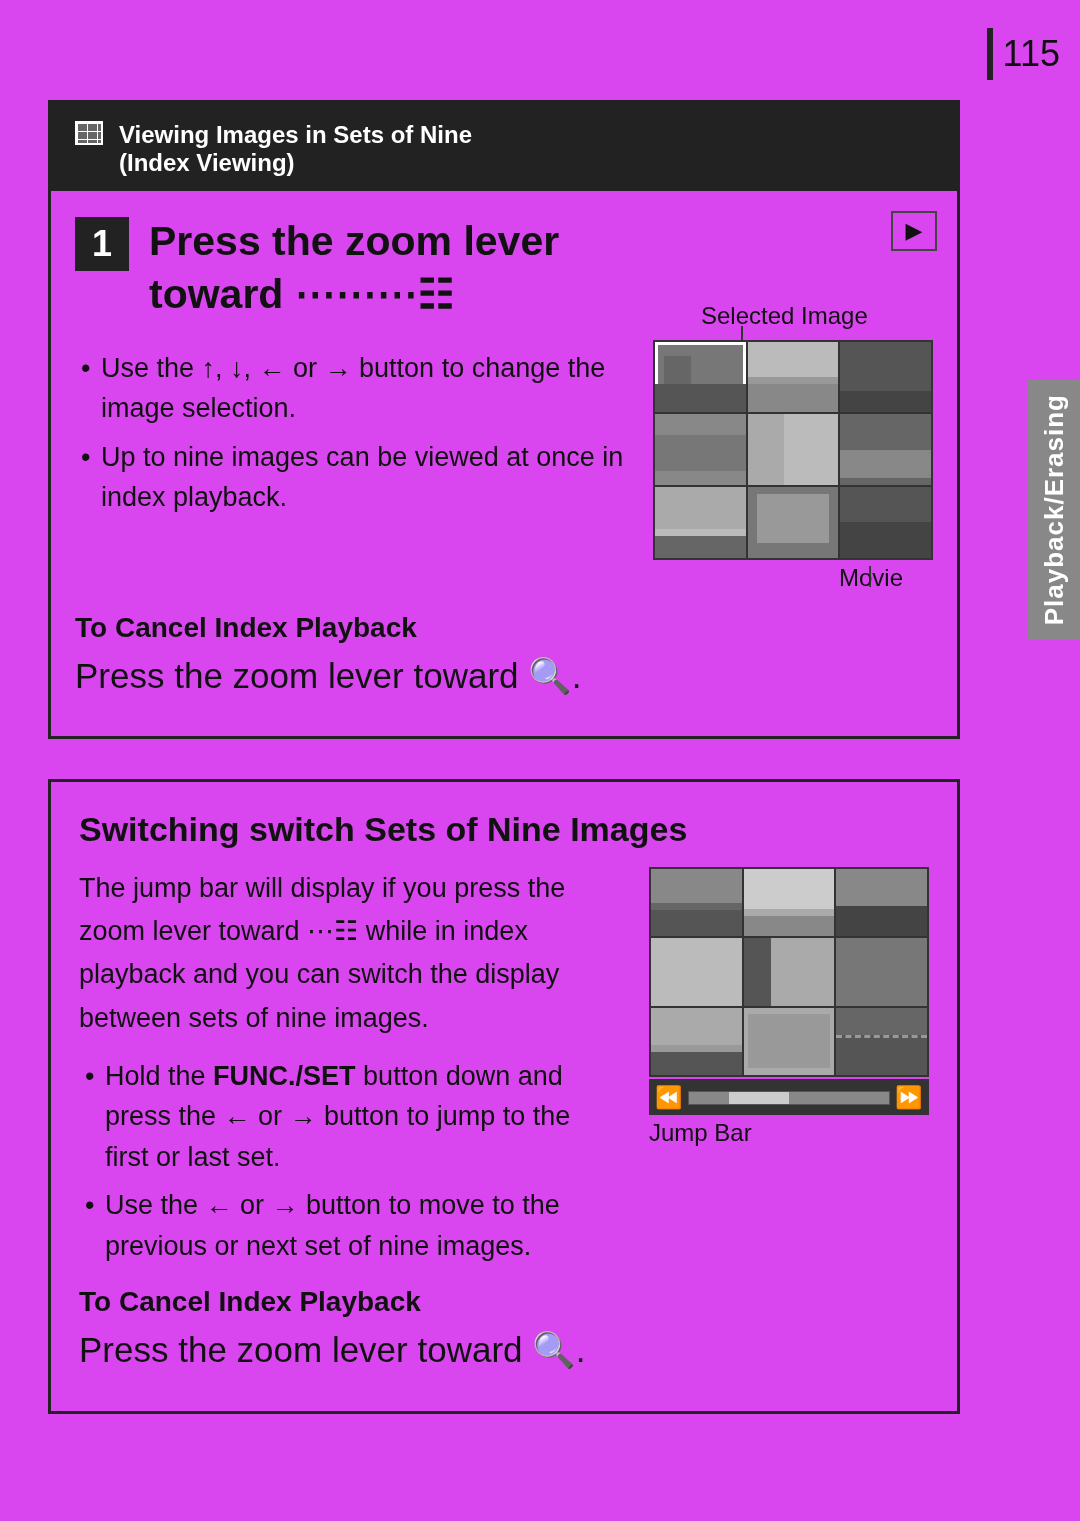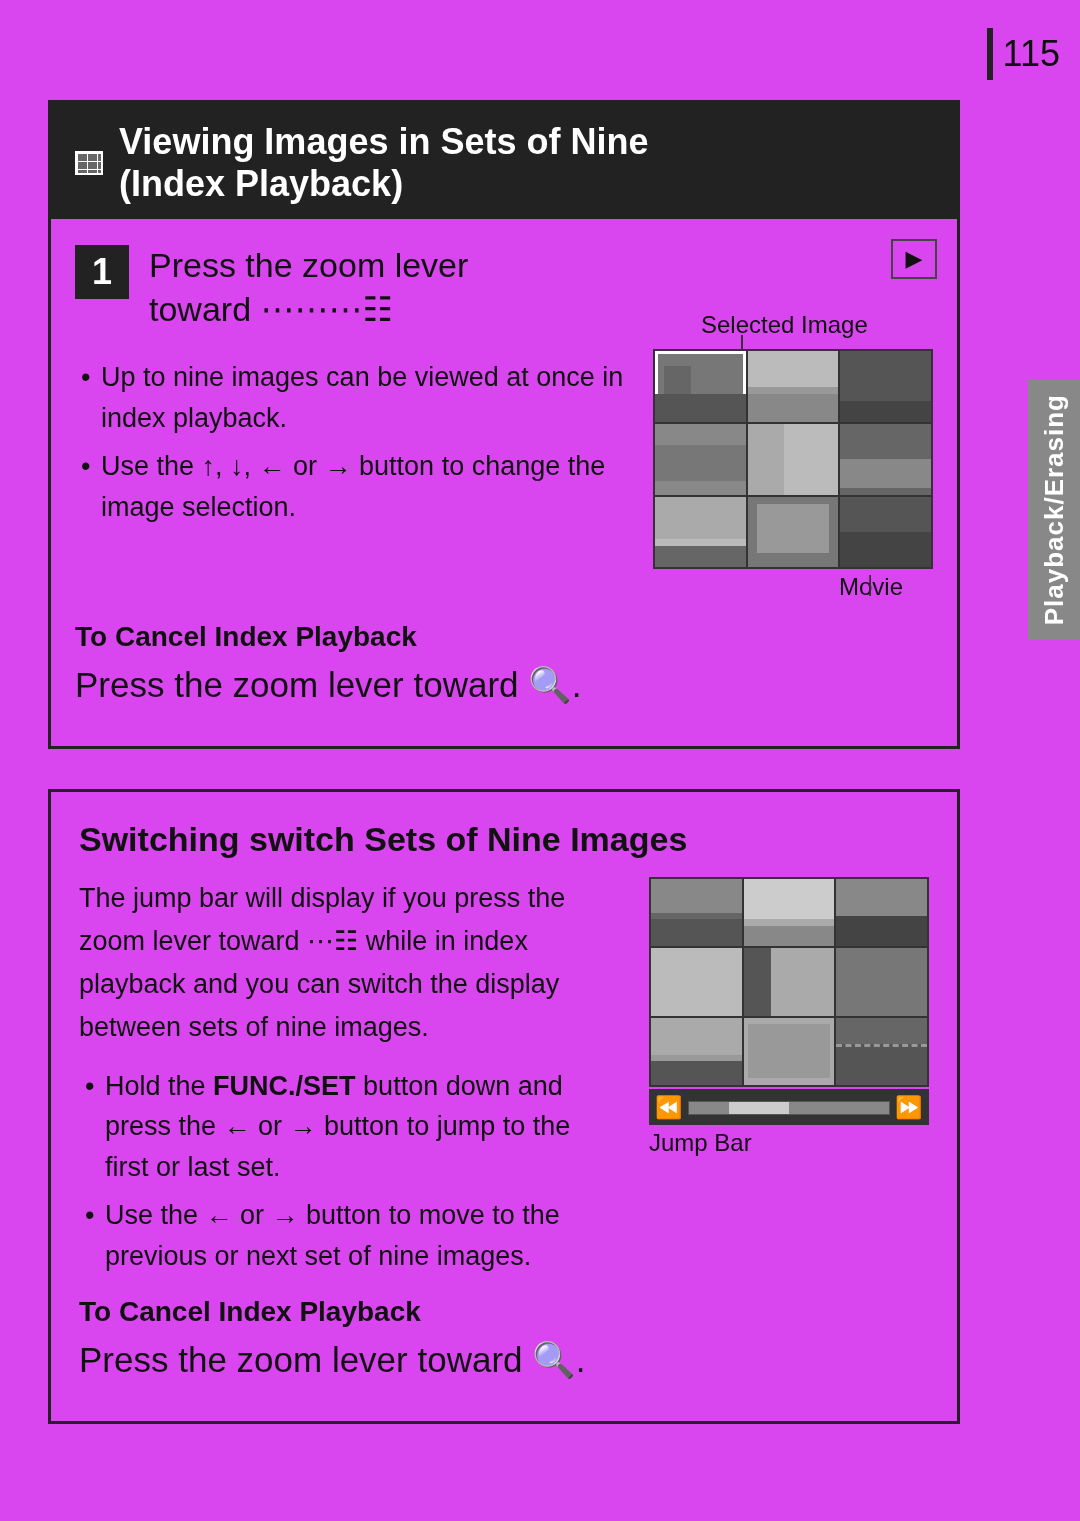--- a/index.html
+++ b/index.html
@@ -70,24 +70,24 @@
       border: 3px solid #222;
       margin-top: 60px;
       margin-right: 60px;
       padding: 0;
     }
 
     .section1-header {
       background: #222;
       color: #fff;
       padding: 18px 24px 14px 24px;
-      font-size: 36px;
-      font-weight: bold;
-      display: flex;
-      align-items: center;
+      font-size: 24px;
+      font-weight: bold;
+      display: flex;
+      align-items: flex-start;
       gap: 10px;
     }
 
     .section1-body {
       padding: 24px 24px 24px 24px;
       position: relative;
     }
 
     
     .step-row {
@@ -103,22 +103,22 @@
       font-weight: bold;
       width: 54px;
       height: 54px;
       display: flex;
       align-items: center;
       justify-content: center;
       flex-shrink: 0;
       margin-top: 2px;
     }
     .step-title {
-      font-size: 34px;
-      font-weight: normal;
+      font-size: 41px;
+      font-weight: bold;
       line-height: 1.3;
     }
 
     
     .playback-icon-box {
       position: absolute;
       top: 20px;
       right: 20px;
       border: 2px solid #444;
       width: 46px;
@@ -358,44 +358,44 @@
   <div class="side-tab">
     <span class="side-tab-text">Playback/Erasing</span>
   </div>
 
   <div class="section1">
 
     <div class="section1-header">
       <span class="grid-icon-small"></span>
       <span>
         <span>Viewing Images in Sets of Nine</span><br>
-        <span>(Index Playback)</span>
+        <span>(Index Viewing)</span>
       </span>
     </div>
 
     <div class="section1-body">
 
       <div class="playback-icon-box">▶</div>
 
       <div class="step-row">
         <div class="step-number">1</div>
         <div class="step-title">
           <span>Press the zoom lever</span><br>
           <span>toward ⋯⋯⋯☷</span>
         </div>
       </div>
 
       <div class="content-with-image">
 
         <div class="text-col">
           <ul class="bullet-list">
-            <li>Up to nine images can be viewed at once in index playback.</li>
             <li>
               Use the ↑, ↓, ← or → button to change the image selection.
             </li>
+            <li>Up to nine images can be viewed at once in index playback.</li>
           </ul>
         </div>
 
         <div class="image-grid-container">
           <div class="selected-image-label">Selected Image</div>
           <div class="selected-image-line"></div>
           <div class="image-grid">
             <div class="grid-cell selected">
 
               <div style="position:absolute;bottom:0;left:0;right:0;height:40%;background:#555;"></div>

